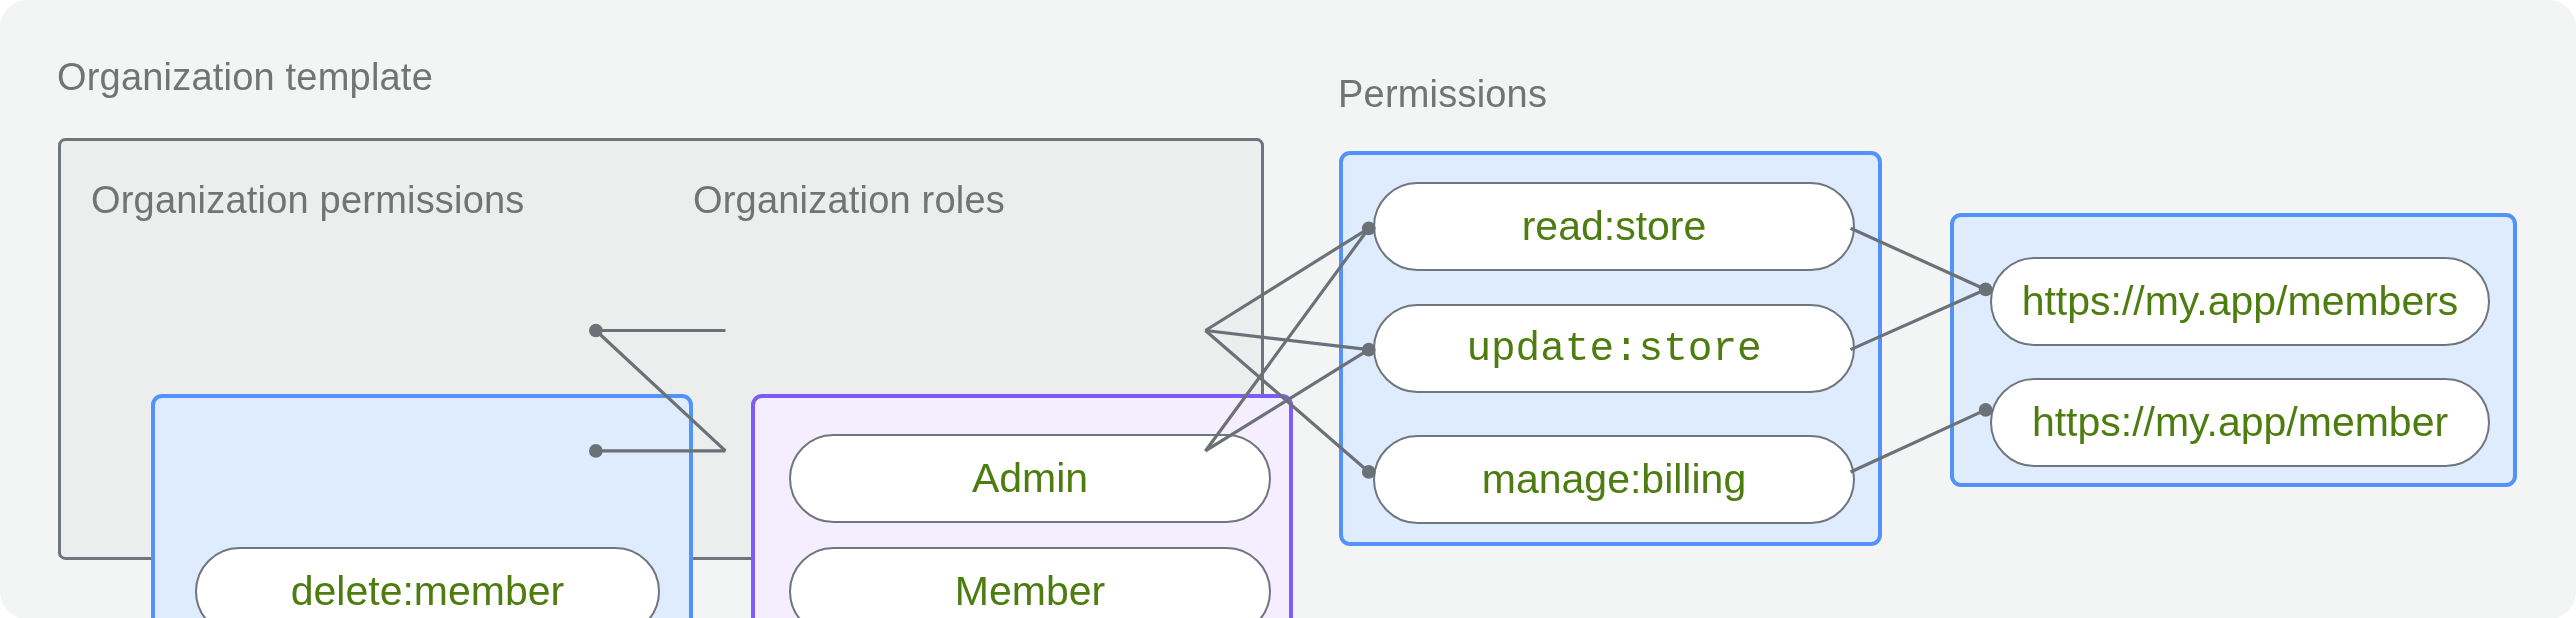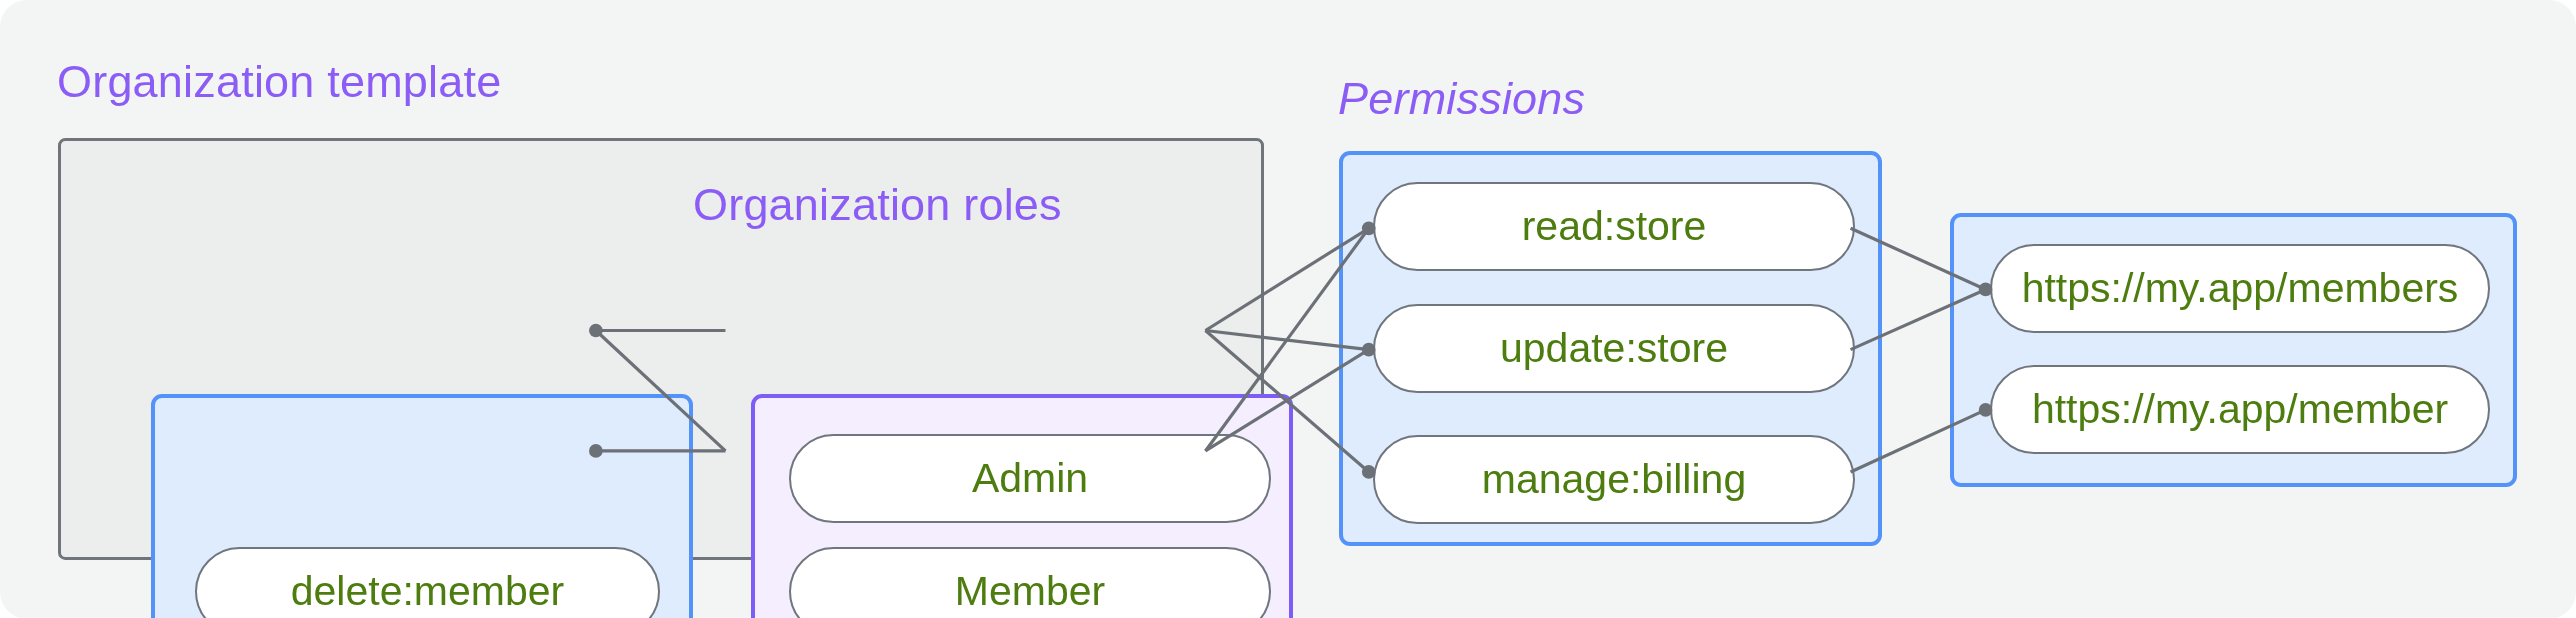--- a/index.html
+++ b/index.html
@@ -11,24 +11,24 @@
   .canvas {
     position: relative;
     width: 2576px;
     height: 619px;
     background: #f3f5f5;
     border-radius: 27px;
     overflow: hidden;
   }
   .sec-label {
     position: absolute;
-    font-size: 45px;
+    font-size: 38px;
     line-height: 1.15;
     font-weight: 500;
-    color: #8b5cf6;
+    color: #737373;
     white-space: nowrap;
     letter-spacing: 0.2px;
   }
   .box {
     position: absolute;
     box-sizing: border-box;
   }
   .box.gray {
     background: #eceded;
     border: 3.7px solid #6f757b;
@@ -62,56 +62,57 @@
   #org-permissions-box .pill { left: 40px; width: 465px; }
   #pill-invite { top: 28px; }
   #pill-delete { top: 149px; }
   
   #org-roles-box .pill { left: 34px; width: 482px; }
   #pill-admin { top: 36px; }
   #pill-member { top: 149px; }
   
   #permissions-box .pill { left: 30px; width: 482px; }
   #pill-read { top: 27px; }
-  #pill-update { top: 149px; }
+  #pill-update { top: 149px; font-family: Liberation Mono, monospace; }
   #pill-manage { top: 280px; text-align: right; }
   
-  #api-resources-box .pill { left: 36px; width: 500px; }
+  #api-resources-box .pill { left: 36px; width: 500px; margin-top: 13px; }
   #pill-members { top: 27px; }
   #pill-billing { top: 148px; }
 
   #org-template-box   { left: 58px;   top: 138px; width: 1206px; height: 422px; }
   #org-permissions-box{ left: 90px;   top: 253px; width: 542px;  height: 274px; }
   #org-roles-box      { left: 690px;  top: 253px; width: 542px;  height: 274px; }
   #permissions-box    { left: 1339px; top: 151px; width: 543px;  height: 395px; }
   #api-resources-box  { left: 1950px; top: 213px; width: 567px;  height: 274px; }
 
   #label-org-template   { left: 57px;   top: 56px; }
   #label-org-permissions{ left: 30px;   top: 38px; }   
   #label-org-roles      { left: 632px;  top: 38px; }   
-  #label-permissions    { left: 1338px; top: 73px; font-style: italic; }
+  #label-permissions    { left: 1338px; top: 73px; }
   #label-api-resources  { left: 1952px; top: 135px; }
 
   .wires {
     position: absolute;
     left: 0; top: 0;
     width: 2576px;
     height: 619px;
     pointer-events: none;
   }
 </style>
 </head>
 <body>
 
 <div class="canvas">
 
   <div class="sec-label" id="label-org-template">Organization template</div>
 
   <div class="box gray" id="org-template-box">
 
+    <div class="sec-label" id="label-org-permissions">Organization permissions</div>
 
     <div class="sec-label" id="label-org-roles">Organization roles</div>
 
     <div class="box blue" id="org-permissions-box">
       <div class="pill" id="pill-delete">
         <span>delete:member</span>
       </div>
     </div>
 
     <div class="box purple" id="org-roles-box">

